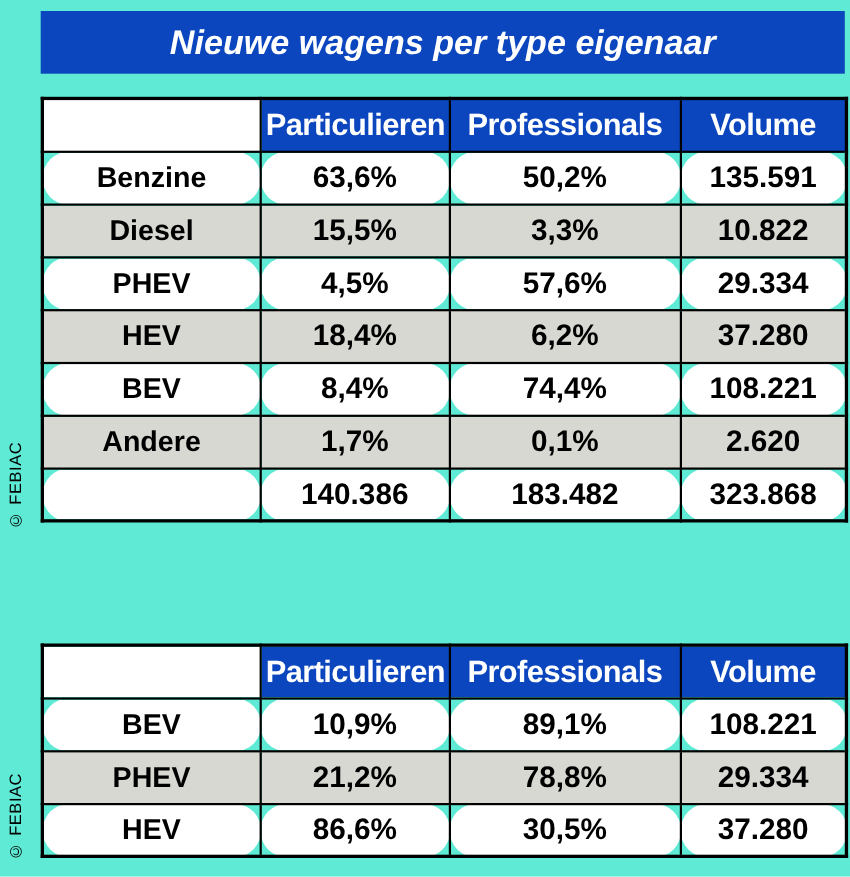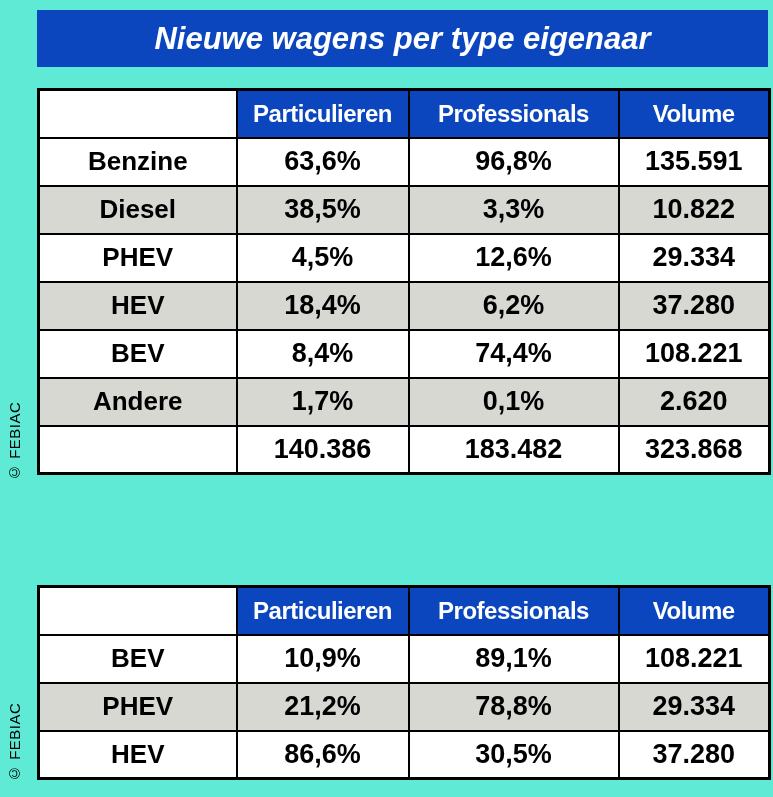--- a/index.html
+++ b/index.html
@@ -52,37 +52,37 @@
     text-align: center;
     vertical-align: middle;
     overflow: hidden;
     white-space: nowrap;
   }
 
   .data-table th.col-header {
     background: #0B46BE;
     color: #ffffff;
     font-weight: bold;
-    font-size: 24px;
+    font-size: 28px;
     letter-spacing: -0.5px;
   }
   .data-table th.corner { background: #ffffff; }
 
   .data-table td.row-label {
     font-weight: bold;
     font-size: 26px;
     color: #000000;
   }
   .data-table td.value {
     font-weight: bold;
     font-size: 27px;
     color: #000000;
   }
   .data-table tr.stripe td { background: #D8D8D3; }
-  .data-table tr.plain  td { background: #ffffff; }
+  .data-table tr.plain  td { background: #ffffff; border-radius: 23px; }
   .data-table tr.total-row td.value { font-weight: bold; margin-top: 32px; }
 
   
   .watermark {
     position: absolute;
     left: 6px;
     width: 20px;
     writing-mode: vertical-rl;
     transform: rotate(180deg);
     text-align: center;
@@ -115,33 +115,33 @@
         <th class="corner"></th>
         <th class="col-header">Particulieren</th>
         <th class="col-header">Professionals</th>
         <th class="col-header">Volume</th>
       </tr>
     </thead>
     <tbody>
       <tr class="plain">
         <td class="row-label">Benzine</td>
         <td class="value">63,6%</td>
-        <td class="value">96,8%</td>
+        <td class="value">50,2%</td>
         <td class="value">135.591</td>
       </tr>
       <tr class="stripe">
         <td class="row-label">Diesel</td>
-        <td class="value">38,5%</td>
+        <td class="value">15,5%</td>
         <td class="value">3,3%</td>
         <td class="value">10.822</td>
       </tr>
       <tr class="plain">
         <td class="row-label">PHEV</td>
         <td class="value">4,5%</td>
-        <td class="value">12,6%</td>
+        <td class="value">57,6%</td>
         <td class="value">29.334</td>
       </tr>
       <tr class="stripe">
         <td class="row-label">HEV</td>
         <td class="value">18,4%</td>
         <td class="value">6,2%</td>
         <td class="value">37.280</td>
       </tr>
       <tr class="plain">
         <td class="row-label">BEV</td>

